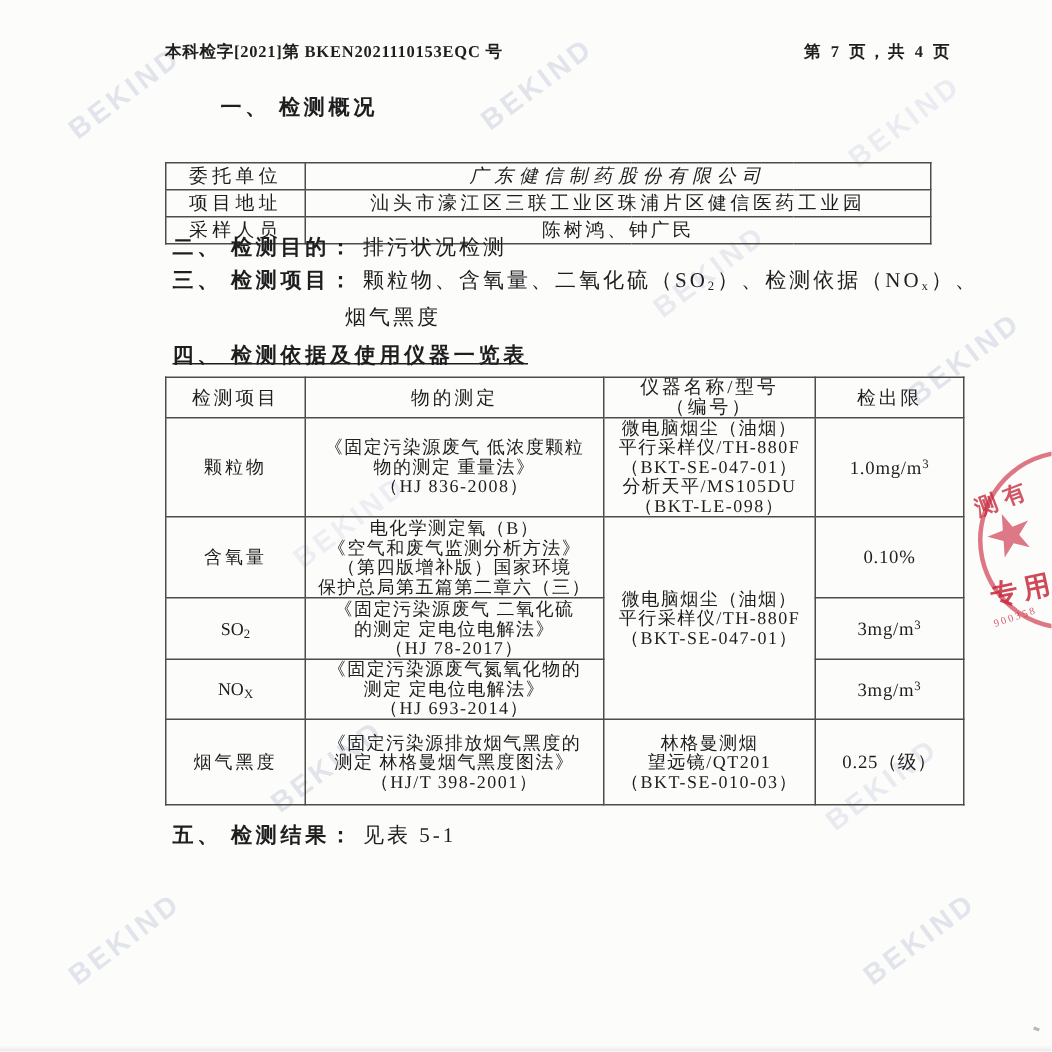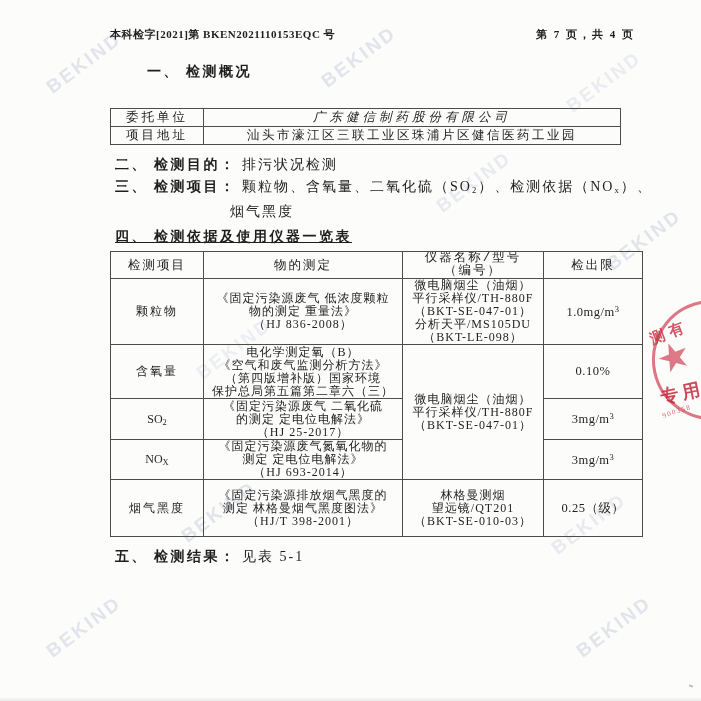--- a/index.html
+++ b/index.html
@@ -39,21 +39,21 @@
         font-weight:normal;overflow:hidden;}
   .t1{left:110px;top:84px;width:510px;font-size:12.5px;margin-top:24px;}
   .t1 td{height:16px;}
   .t1 .lbl{letter-spacing:3px;}
   .ls4{letter-spacing:4px;font-style:italic;}
   .ls25{letter-spacing:2.5px;}
   .ls2{letter-spacing:2px;}
   .t2{left:110px;top:251px;width:532px;font-size:12px;}
   .t2 th{font-size:12.5px;letter-spacing:2px;}
   .pre{white-space:pre-line;line-height:13px;letter-spacing:1px;}
-  .rowh{height:25px;font-family:Liberation Mono, monospace;}
+  .rowh{height:25px;}
   .row1 td{height:63px;}
   .row2 td{height:53px;}
   .row3 td{height:40px;}
   .row4 td{height:38px;}
   .row5 td{height:56px;}
   .lim{font-size:12.5px;letter-spacing:.5px;margin-top:48px;}
   sub.sb{font-size:8.5px;vertical-align:-2px;}
   sup.sp{font-size:8.5px;vertical-align:4px;}
   
   .stamp{position:absolute;left:652px;top:300px;width:120px;height:120px;z-index:5;
@@ -103,20 +103,24 @@
         <col style="width:92px">
       </colgroup>
     <tbody>
         <tr>
       <td class="lbl">委托单位</td>
       <td colspan="3" class="ls4">广东健信制药股份有限公司</td>
     </tr>
     <tr>
       <td class="lbl">项目地址</td>
       <td colspan="3" class="ls25">汕头市濠江区三联工业区珠浦片区健信医药工业园</td>
+    </tr>
+    <tr>
+      <td class="lbl">采样人员</td>
+      <td colspan="3" class="ls2">陈树鸿、钟广民</td>
     </tr>
   </tbody>
     </table>
 
   <div class="sec s2"><b>二、 检测目的：</b> <span>排污状况检测</span></div>
 
   <div class="sec s3"><b>三、 检测项目：</b> <span><span>颗粒物、含氧量、二氧化硫（SO</span><sub class="sb">2</sub><span>）、检测依据（NO</span><sub class="sb">x</sub><span>）、</span></span></div>
   <div class="sec s3b">烟气黑度</div>
 
   <div class="sec s4"><b>四、 检测依据及使用仪器一览表</b></div>
@@ -156,21 +160,21 @@
 保护总局第五篇第二章六（三）</td>
       <td class="pre" rowspan="3">微电脑烟尘（油烟）
 平行采样仪/TH-880F
 （BKT-SE-047-01）</td>
       <td class="lim">0.10%</td>
     </tr>
     <tr class="row3">
       <td><span>SO</span><sub class="sb">2</sub></td>
       <td class="pre">《固定污染源废气 二氧化硫
 的测定 定电位电解法》
-（HJ 25-2017）</td>
+（HJ 78-2017）</td>
       <td class="lim"><span>3mg/m</span><sup class="sp">3</sup></td>
     </tr>
     <tr class="row4">
       <td><span>NO</span><sub class="sb">X</sub></td>
       <td class="pre">《固定污染源废气氮氧化物的
 测定 定电位电解法》
 （HJ 693-2014）</td>
       <td class="lim"><span>3mg/m</span><sup class="sp">3</sup></td>
     </tr>
     <tr class="row5">

